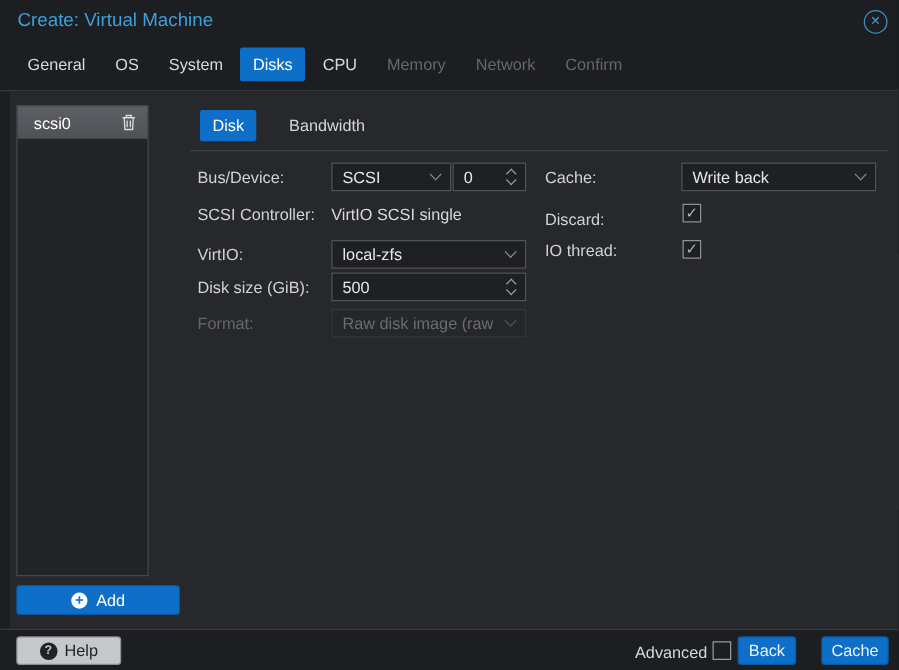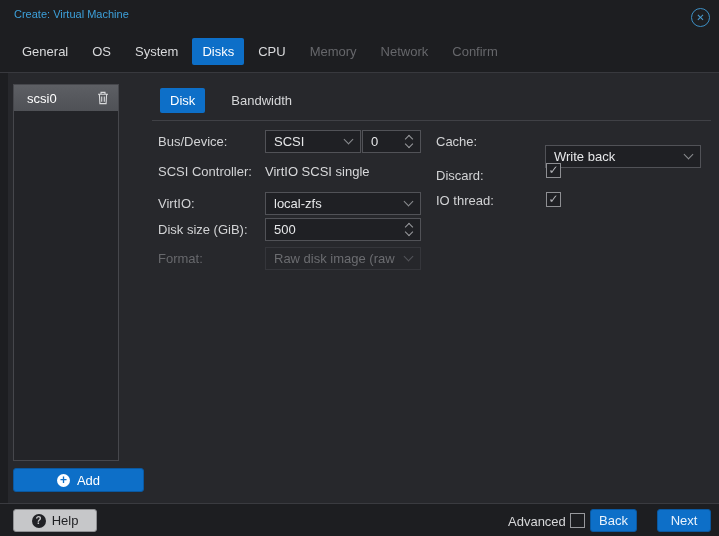--- a/index.html
+++ b/index.html
@@ -2,21 +2,21 @@
 <html><head>
 <meta charset="utf-8">
 <style>
   html,body { margin:0; padding:0; background:#1d1e21; }
   .dialog {
     position:relative; width:719px; height:536px; background:#1d1e21;
     font-family:"Liberation Sans","DejaVu Sans",sans-serif; font-size:13px; color:#d6d7d9;
     overflow:hidden;
   }
   
-  .title { position:absolute; left:14px; top:8px; font-size:11px; color:#3da0da; }
+  .title { position:absolute; left:14px; top:8px; font-size:15px; color:#3da0da; }
   .close-btn {
     position:absolute; top:8px; right:9px; width:17px; height:17px;
     border:1px solid #3d8fc4; border-radius:50%; color:#4a9cd0;
     display:flex; align-items:center; justify-content:center; font-size:10px; cursor:pointer;
   }
   .tabbar { position:absolute; top:38px; left:12px; display:flex; gap:4px; }
   .tab { padding:6px 10px; color:#d9dadc; font-size:13px; cursor:pointer; }
   .tab.active { background:#0d6fc8; color:#ffffff; border-radius:2px; }
   .tab.disabled { color:#66676b; cursor:default; }
   .header-divider { position:absolute; top:72px; left:0; width:719px; height:1px; background:#38393e; }
@@ -167,34 +167,34 @@
       </span>
   </div>
 
   <div class="flabel disabled" style="left:158px; top:251px;">Format:</div>
   <div class="field disabled" style="left:265px; top:247px; width:156px;">
     <span>Raw disk image (raw</span>
     <span class="chev"></span>
   </div>
 
   <div class="flabel" style="left:436px; top:134px;">Cache:</div>
-  <div class="field" style="left:545px; top:145px; width:156px;">
+  <div class="field" style="left:545px; top:130px; width:156px;">
     <span>Write back</span>
     <span class="chev"></span>
   </div>
 
   <div class="flabel" style="left:436px; top:168px;">Discard:</div>
   <div class="cb checked" style="left:546px; top:163px;"></div>
 
   <div class="flabel" style="left:436px; top:193px;">IO thread:</div>
   <div class="cb checked" style="left:546px; top:192px;"></div>
 
   <div class="footer-divider"></div>
   <div class="help-btn">
     <span class="q-icon">?</span>
     <span>Help</span>
   </div>
   <div class="advanced-label">Advanced</div>
   <div class="advanced-cb"></div>
   <div class="footer-btn back-btn">Back</div>
-  <div class="footer-btn next-btn">Next</div>
+  <div class="footer-btn next-btn">Cache</div>
 
 </div>
 
 </body></html>

